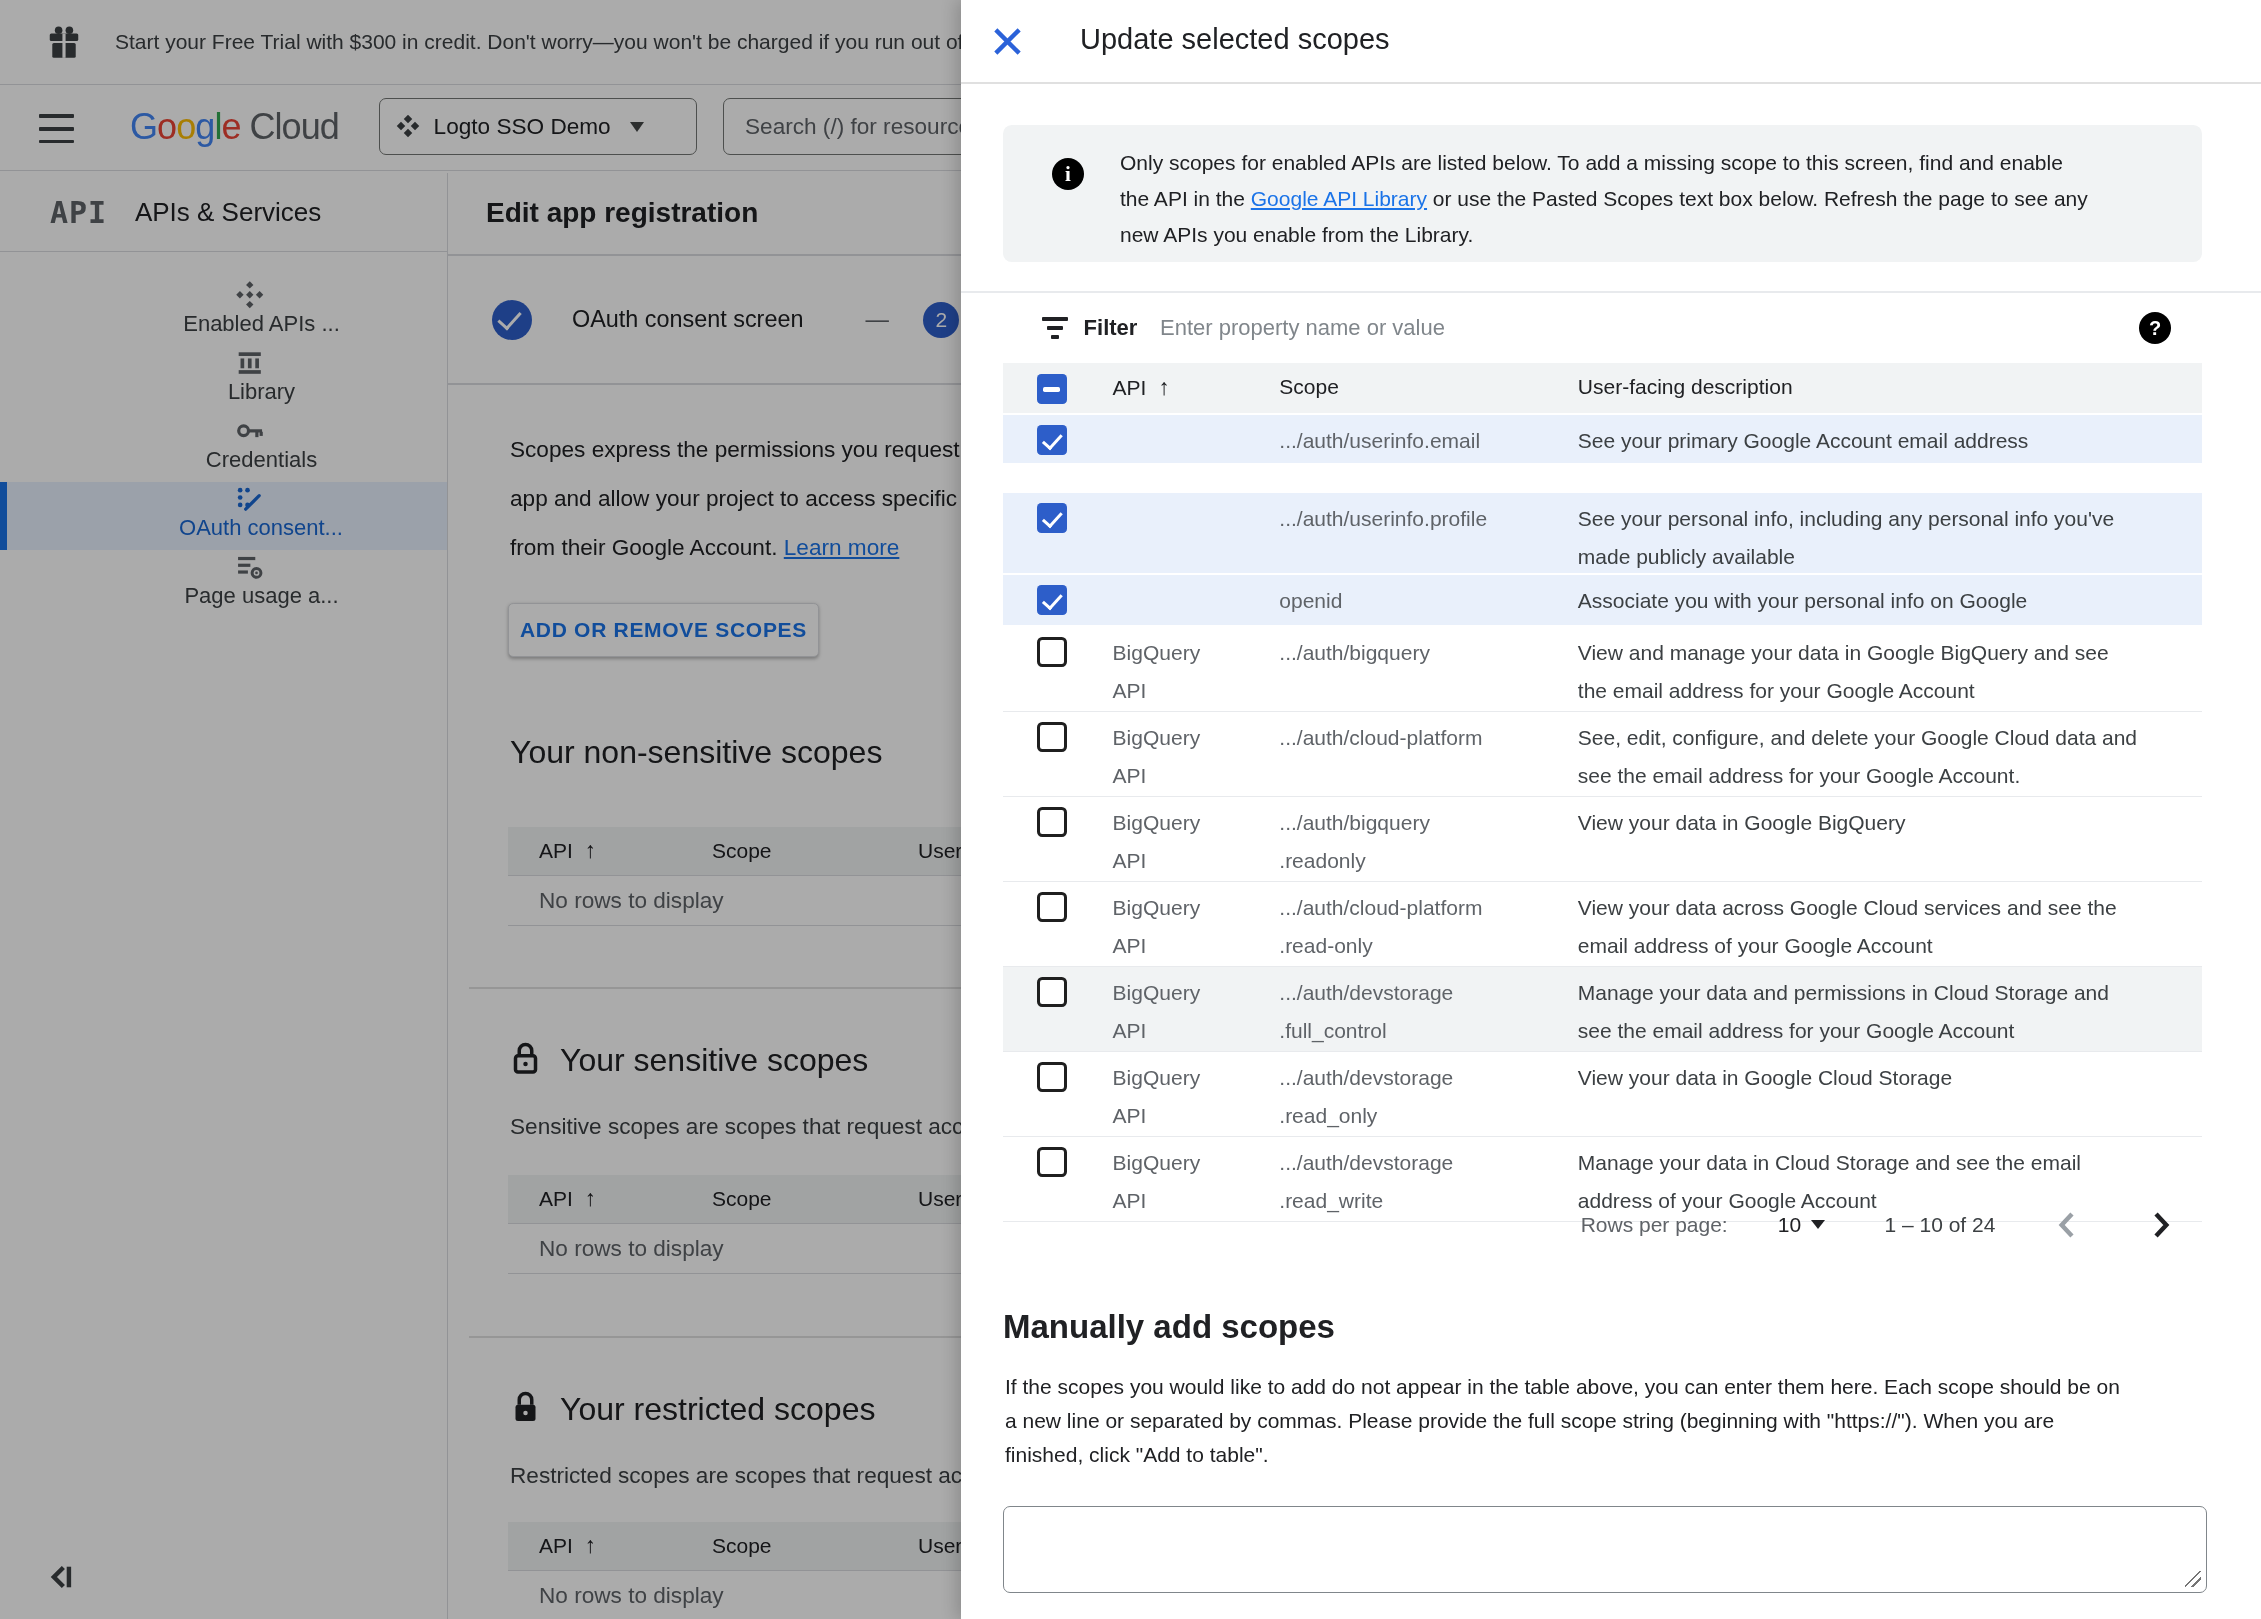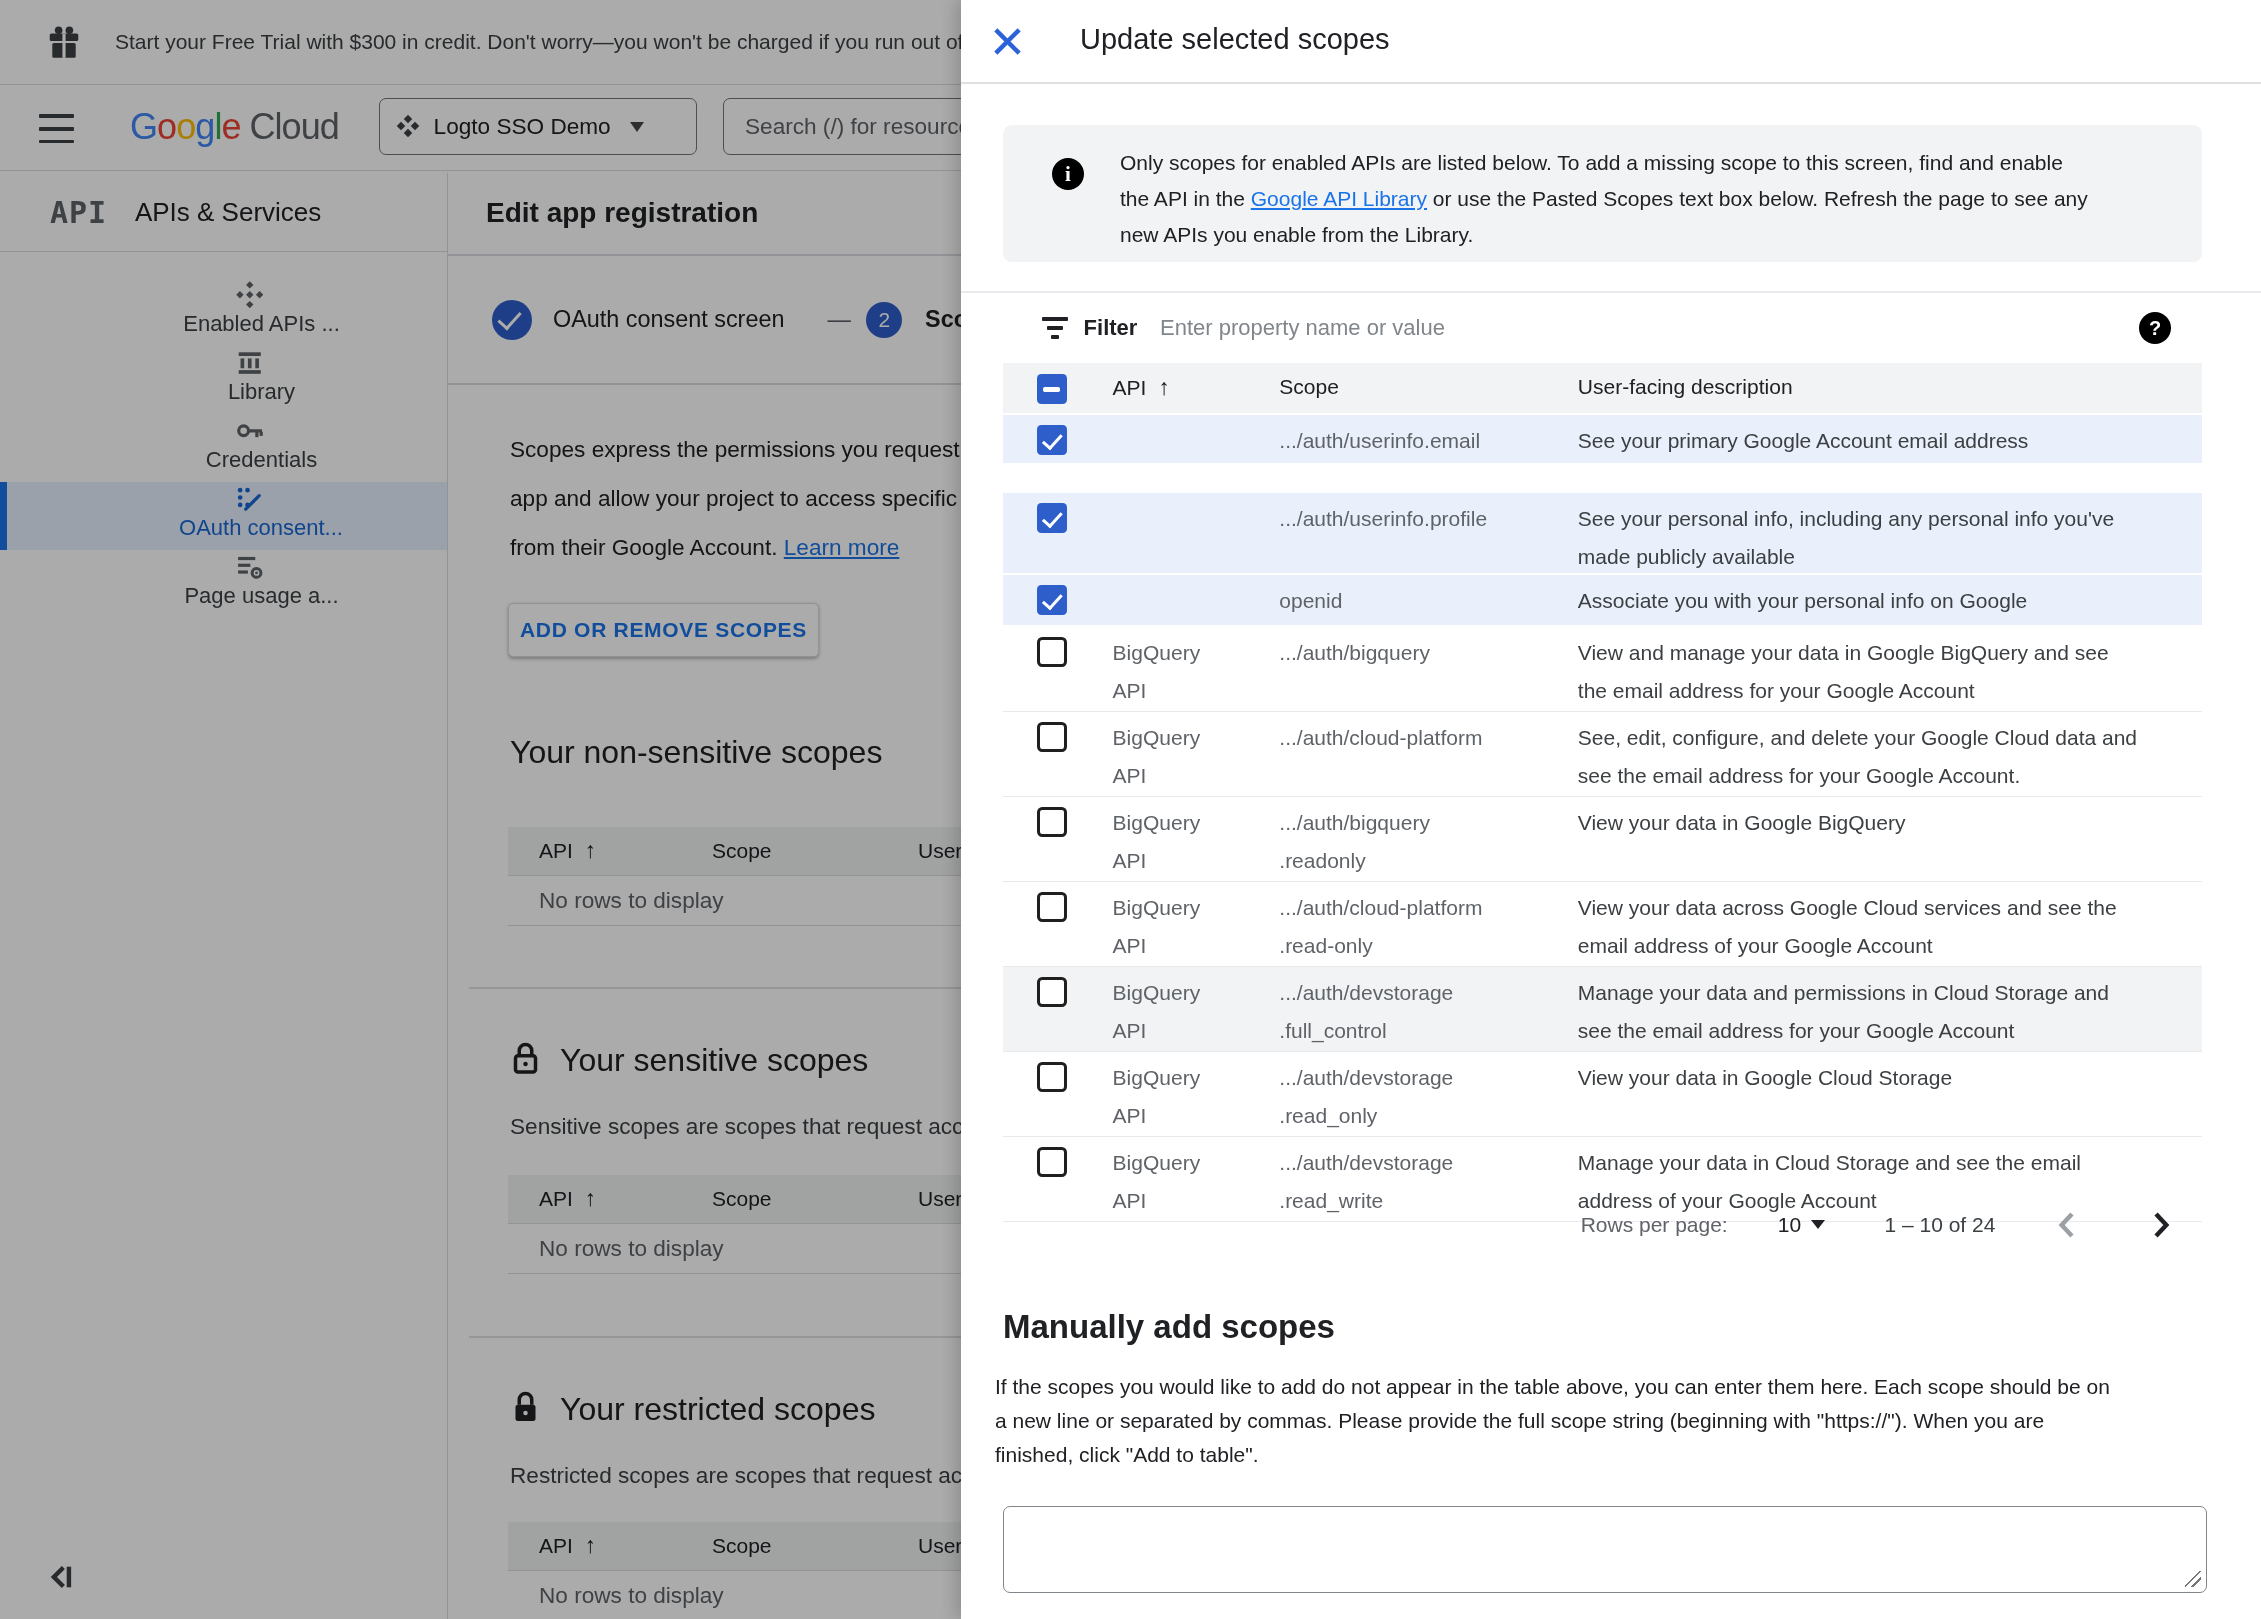--- a/index.html
+++ b/index.html
@@ -35,21 +35,21 @@
   .sb-item .sb-ic { width:33px; height:33px; flex:0 0 33px; display:flex; align-items:center; justify-content:center; }
   .sb-item .sb-label { font-size:22px; color:#3c4043; margin-left:24px; white-space:nowrap; }
   .sb-item.selected { background:#e8f0fe; border-left:7.8px solid #1a73e8; padding-left:44px; }
   .sb-item.selected .sb-label { color:#1967d2; }
   .collapse-btn { position:absolute; left:42px; bottom:24px; width:38px; height:38px; cursor:pointer; }
 
   .content { position:absolute; left:448px; top:171px; right:0; bottom:0; background:#fff; }
   .hr { position:absolute; left:0; right:0; height:1.7px; background:#dadce0; }
   .hr.inset { left:21px; background:#e0e0e0; }
   .page-title { position:absolute; left:38px; top:0; height:83px; line-height:83px; font-size:28px; color:#202124; white-space:nowrap; }
-  .stepper { position:absolute; left:0; top:85px; height:127px; display:flex; align-items:center; padding-left:44px; white-space:nowrap; }
+  .stepper { position:absolute; left:0; top:85px; height:127px; display:flex; align-items:center; padding-left:44px; white-space:nowrap;gap:19px; }
   .step-check { width:40px; height:40px; border-radius:50%; background:#2d5ec9; position:relative; flex:0 0 40px; }
   .step-check:after { content:''; position:absolute; left:11.3px; top:7px; width:10.4px; height:19px; border:solid #fff; border-width:0 3.9px 3.9px 0; transform:rotate(42deg); }
   .step1-label { font-size:23.4px; color:#202124; margin-left:21px; }
   .step-dash { color:#5f6368; font-size:23.4px; margin:0 15.6px 0 43px; }
   .step-num { width:36px; height:36px; border-radius:50%; background:#2d5ec9; color:#fff; font-size:21px; display:flex; align-items:center; justify-content:center; flex:0 0 36px; }
   .step2-label { font-size:23.4px; font-weight:700; color:#202124; margin-left:22.6px; }
   .intro { position:absolute; left:62px; top:254px; font-size:22.6px; line-height:49px; color:#202124; white-space:nowrap; }
   a.link { color:#1a73e8; text-decoration:underline; cursor:pointer; }
   .add-btn { position:absolute; left:60px; top:432px; width:311px; height:54px; background:#fff; border:0.9px solid #dadce0; border-radius:5.2px; box-shadow:0 1.7px 3.5px rgba(0,0,0,.28); color:#1a73e8; font-size:21px; font-weight:700; letter-spacing:0.7px; display:flex; align-items:center; justify-content:center; cursor:pointer; white-space:nowrap; font-family:inherit; }
   .sec-title { position:absolute; left:62px; font-size:32px; font-weight:400; color:#202124; white-space:nowrap; display:flex; align-items:flex-start; }
@@ -102,21 +102,21 @@
   .cb.un { background:#fff; border:3.9px solid #1f1f1f; border-radius:5.2px; }
 
   .pagination { position:absolute; left:42px; right:59px; top:1195px; height:59px; display:flex; align-items:center; justify-content:flex-end; padding-right:22.6px; font-size:21px; }
   .pg-label { color:#5f6368; }
   .pg-size { color:#202124; display:flex; align-items:center; margin-left:50px; cursor:pointer; }
   .pg-size .caret-down { border-left-width:7px; border-right-width:7px; border-top-width:9.6px; border-top-color:#202124; margin-left:10.4px; }
   .pg-range { color:#3c4043; margin-left:59px; }
   .pg-chev { width:38px; height:38px; margin-left:54px; cursor:pointer; display:flex; align-items:center; justify-content:center; }
 
   .manual-title { position:absolute; left:42px; top:1308px; font-size:33px; font-weight:700; color:#202124; white-space:nowrap; }
-  .manual-desc { position:absolute; left:34px; top:1370px; font-size:21px; line-height:34px; color:#202124; white-space:nowrap; }
+  .manual-desc { position:absolute; left:44px; top:1370px; font-size:21px; line-height:34px; color:#202124; white-space:nowrap; }
   .ta-wrap { position:absolute; left:42px; right:54px; top:1506px; height:87px; }
   .ta-wrap textarea { width:100%; height:100%; border:1.7px solid #80868b; border-radius:7px; resize:none; outline:none; font-family:inherit; font-size:21px; padding:10.4px 14px; color:#202124; }
   .ta-grip { position:absolute; right:6px; bottom:6px; width:15.6px; height:15.6px; pointer-events:none;
     background:linear-gradient(135deg, transparent 0 44%, #757575 44% 52%, transparent 52% 68%, #757575 68% 76%, transparent 76%); }
 </style>
 </head>
 <body>
 
 <div class="stage">
 

